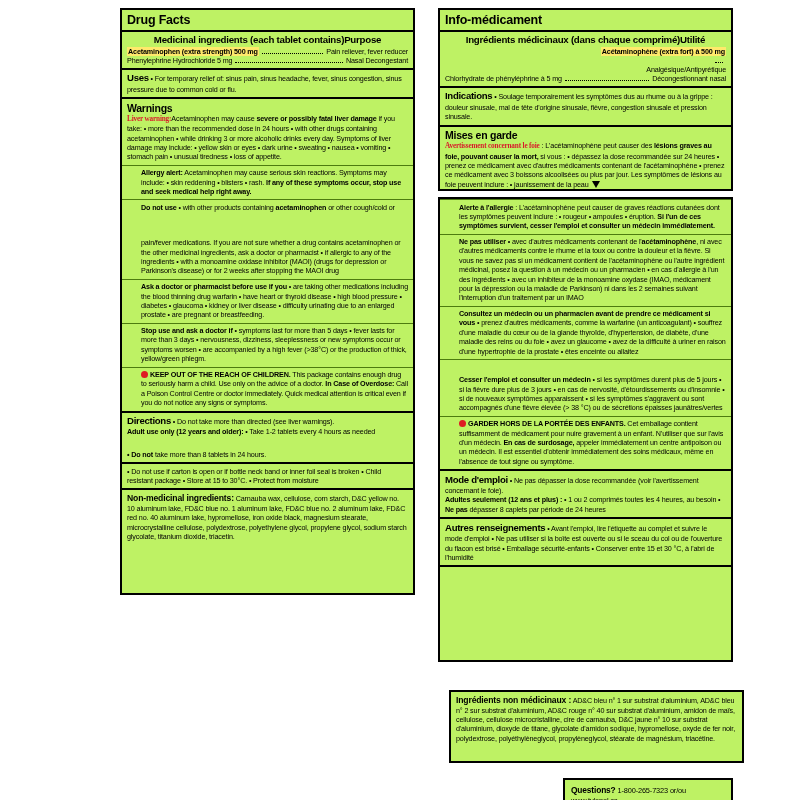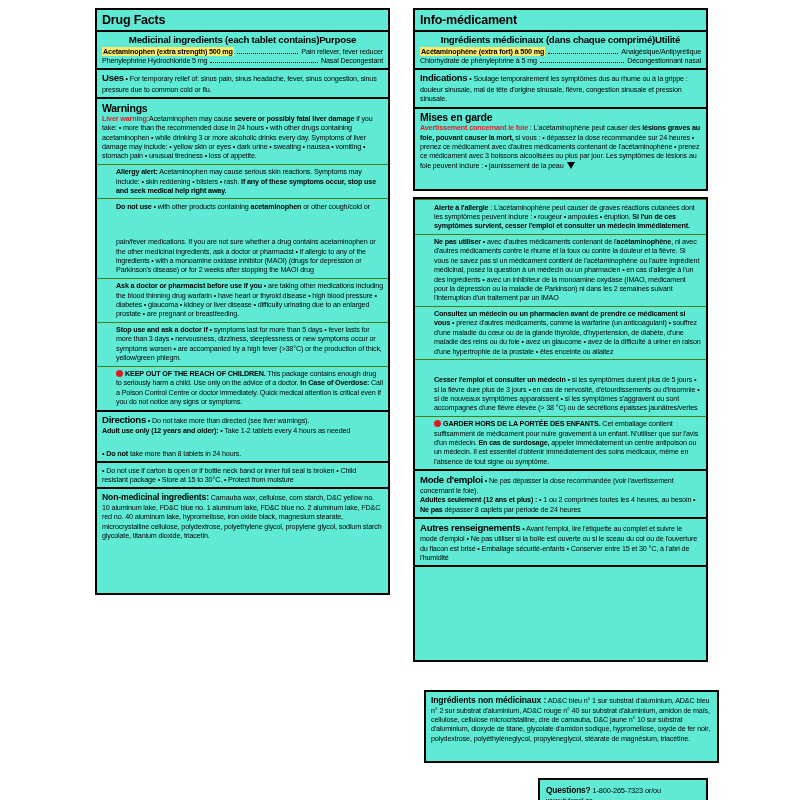--- a/index.html
+++ b/index.html
@@ -9,22 +9,23 @@
     font-family:"Liberation Sans", sans-serif;
     color:#000;
     -webkit-font-smoothing:none;
   }
   .page{position:relative;width:800px;height:800px;overflow:hidden;}
 
   
   .panel{
     position:absolute;
     border:2px solid #000;
-    background:#5eead4;
+    background:#bef264;
     box-sizing:border-box;
+    margin-left:25px;
   }
   #panel-en{ left:95px;  top:8px;   width:295px; height:587px; }
   #panel-fr-1{ left:413px; top:8px;  width:295px; height:183px; }
   #panel-fr-2{ left:413px; top:197px;width:295px; height:465px; }
   #panel-fr-3{ left:424px; top:690px;width:295px; height:73px; }
   #panel-questions{ left:538px; top:778px; width:170px; height:30px; }
 
   
   .sec{ padding:2.5px 5px 3px 5px; }
   .rule{ border-top:1px solid #4d7c0f;padding-left:19px; }
@@ -47,21 +48,21 @@
     line-height:1.3;
     letter-spacing:-0.15px;
     text-align:left;
   }
   .body b{font-weight:bold;}
   .lead{
     font-size:9.6px;
     font-weight:bold;
     letter-spacing:-0.3px;
   }
-  .red{ color:#D81C2B; }
+  .red{ color:#D81C2B;font-family:Liberation Serif, serif; }
   .hl{ background:#FFE96B; padding:0 1px; }
 
   .dots{
     flex:1 1 auto;
     border-bottom:1px dotted #000;
     margin:0 3px 2px 3px;
     min-width:8px;
     height:6px;
   }
   .row{ display:flex; align-items:flex-end; width:100%; }
@@ -191,21 +192,21 @@
 
     <div class="sec">
       <div class="title">Info-médicament</div>
     </div>
 
     <div class="sec rule-thick">
       <div class="hdrrow">
         <span class="subhead">Ingrédients médicinaux (dans chaque comprimé)</span>
         <span class="subhead">Utilité</span>
       </div>
-      <div class="row" style="margin-top:1px;">
+      <div class="row" style="margin-top:1px;flex-direction:column;">
         <span class="lbl hl" style="font-weight:bold;">Acétaminophène (extra fort) à 500 mg</span>
         <span class="dots"></span>
         <span class="val">Analgésique/Antipyrétique</span>
       </div>
       <div class="row">
         <span class="lbl">Chlorhydrate de phényléphrine à 5 mg</span>
         <span class="dots"></span>
         <span class="val">Décongestionnant nasal</span>
       </div>
     </div>

